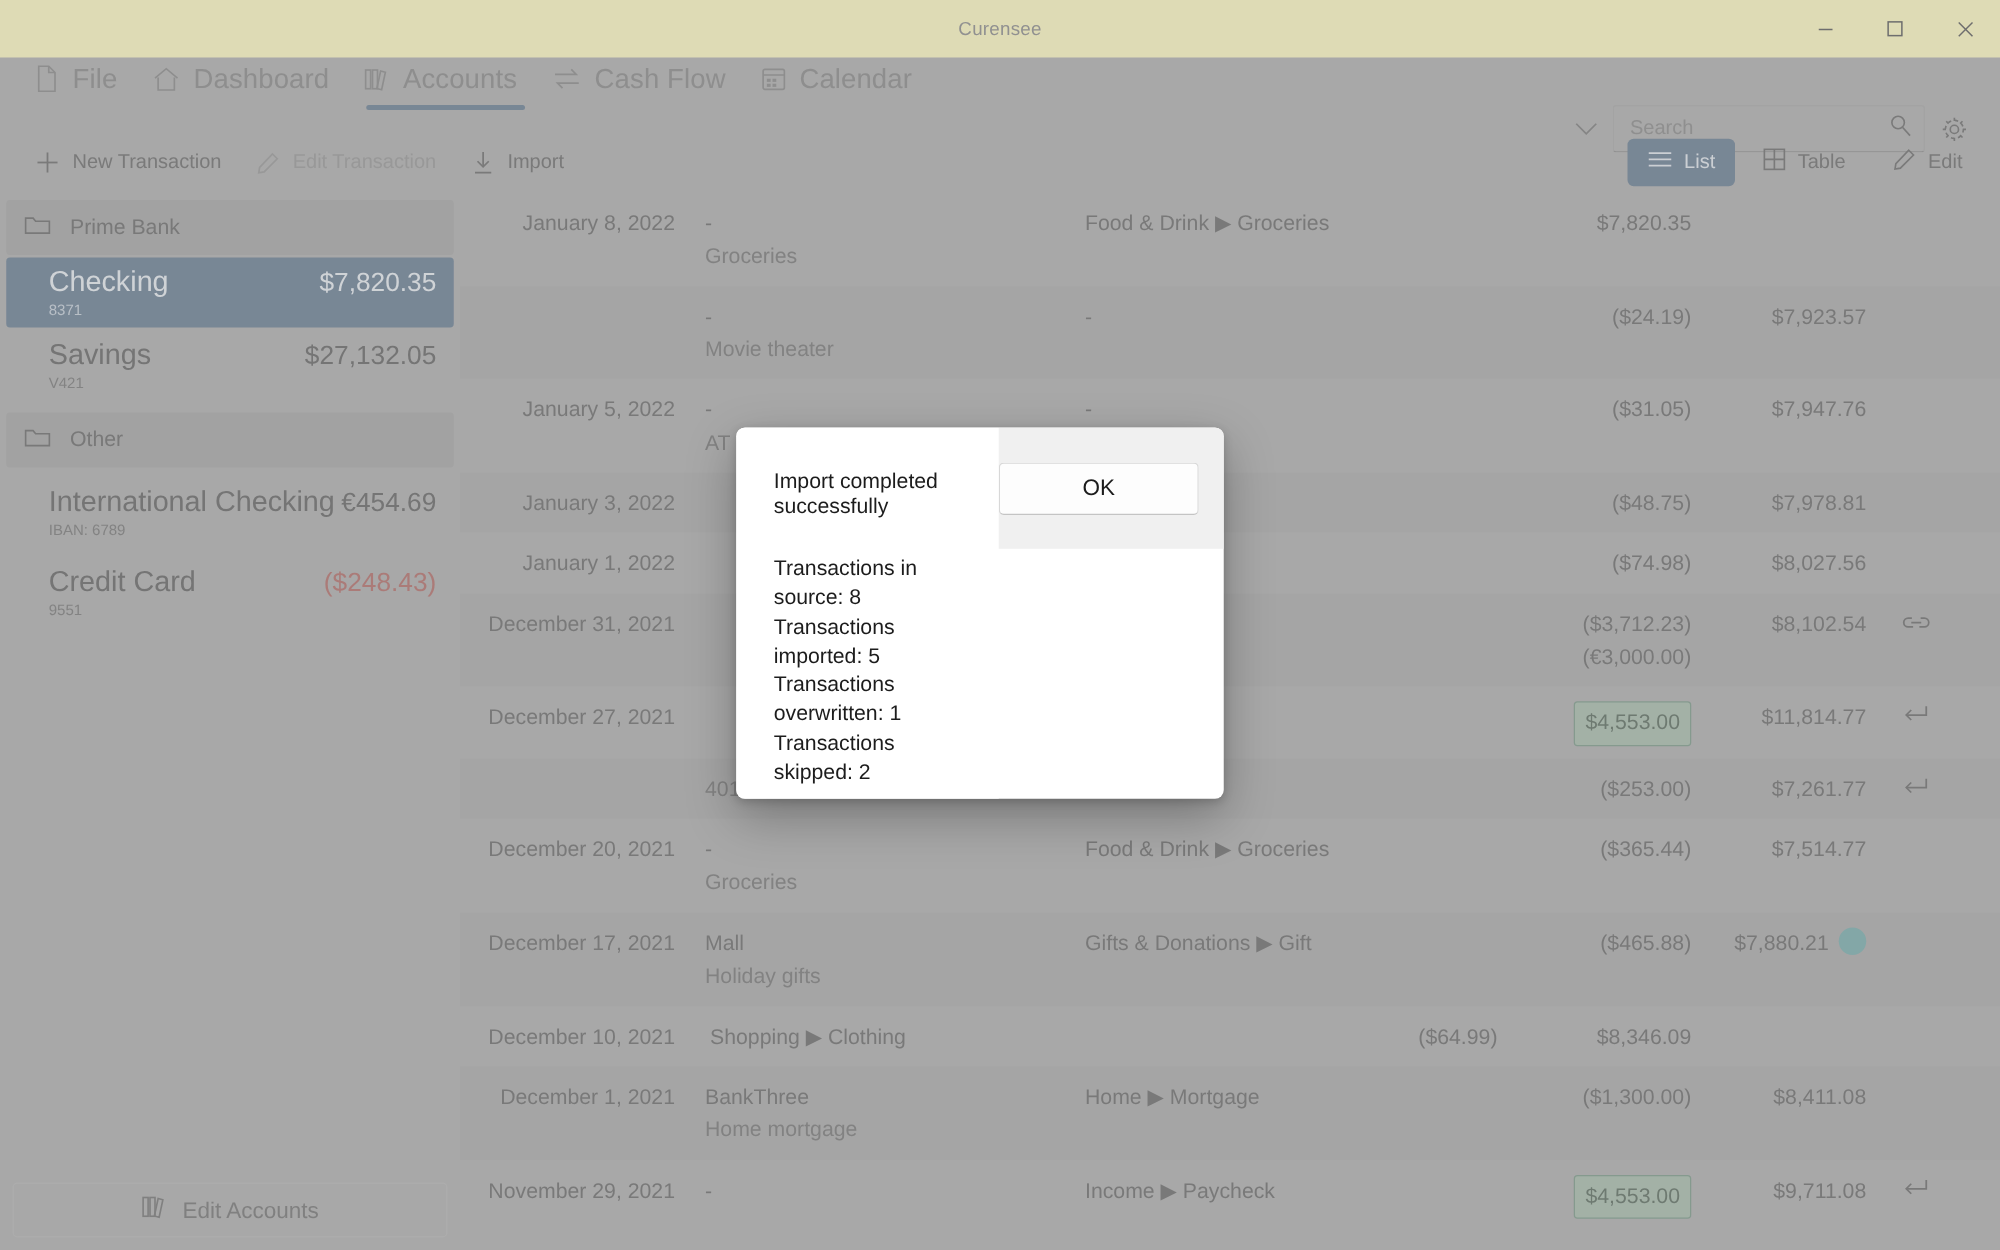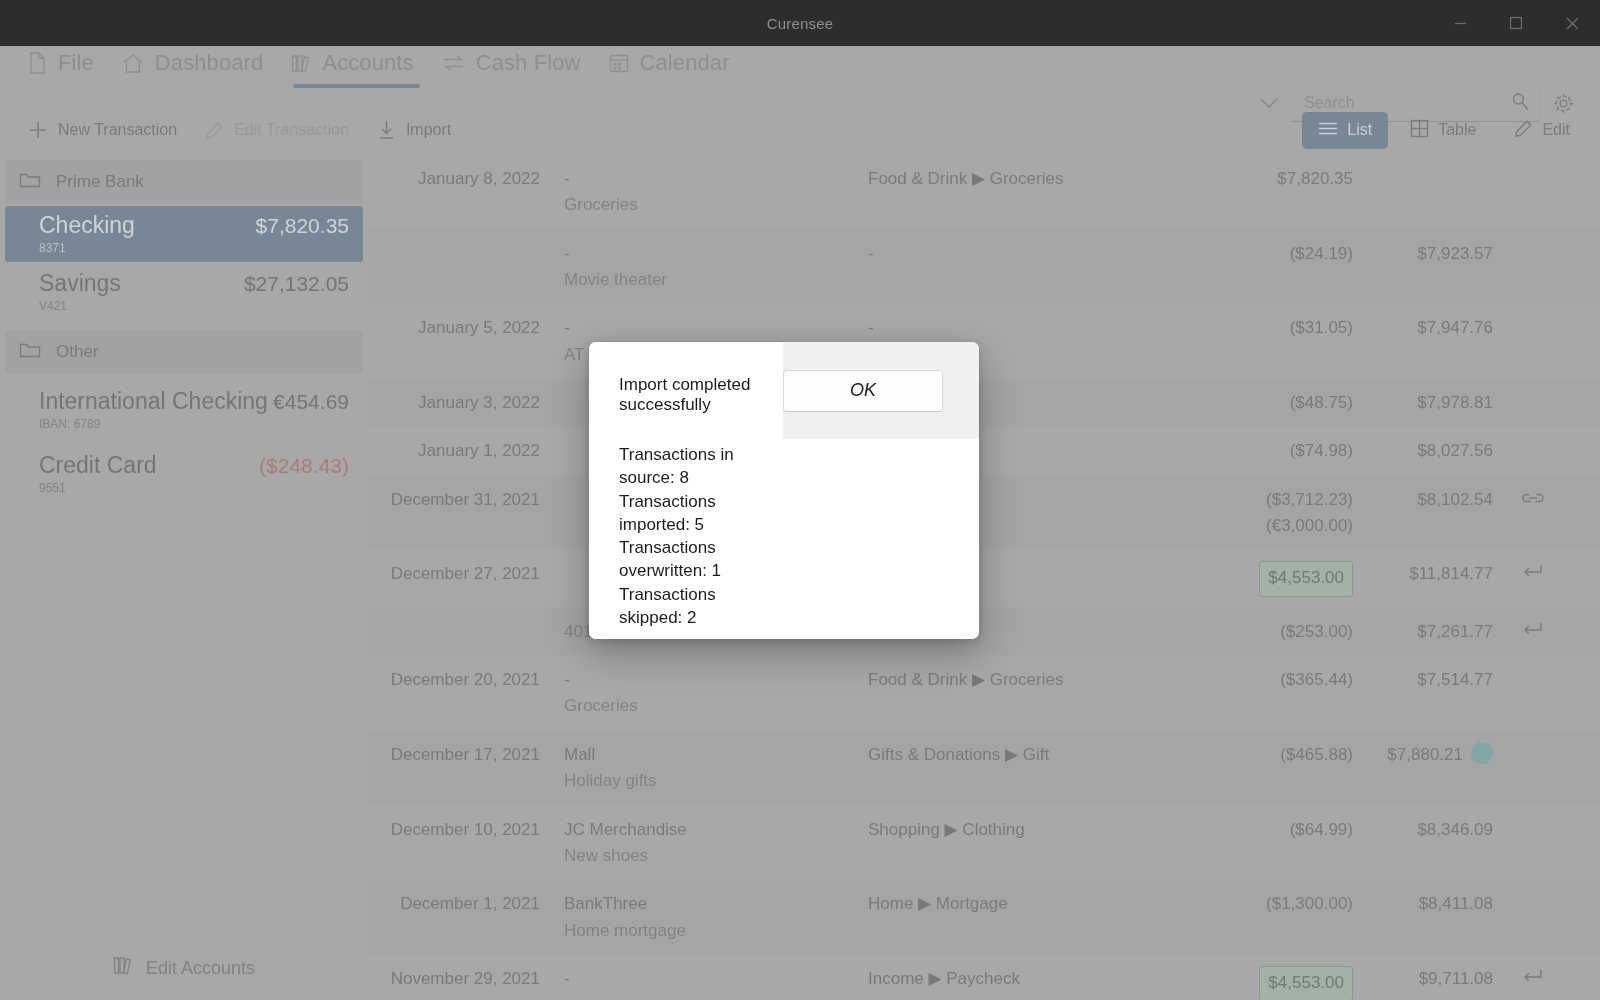--- a/index.html
+++ b/index.html
@@ -12,21 +12,21 @@
 
   
   #app {
     position: absolute; inset: 0;
     background: #b0b0b0;
   }
 
   
   .titlebar {
     position: absolute; top: 0; left: 0; right: 0; height: 46px;
-    background: #000000;
+    background: #fef9c3;
     display: flex; align-items: center; padding-left: 32px;
   }
   .title-text {
     position: absolute; left: 0; right: 0; text-align: center;
     font-size: 15px; color: #8f8f8f; letter-spacing: .2px;
   }
   .winbtns { position: absolute; right: 0; top: 0; height: 46px; display: flex; }
   .winbtn {
     width: 56px; height: 46px;
     display: flex; align-items: center; justify-content: center;
@@ -174,22 +174,21 @@
   .dialog-body {
     flex: 1; background: #ffffff;
     padding: 33px 30px 0 30px;
   }
   .dlg-title { font-size: 17px; color: #1c1c1c; margin-bottom: 28px; }
   .dlg-line  { font-size: 17px; color: #1c1c1c; line-height: 1.37; }
   .dialog-foot {
     background: #f0f0f0;
     height: 97px;
     display: flex; align-items: center; justify-content: flex-end;
-    padding-right: 36px;
-    font-style: italic;
+    padding-right: 20px;
   }
   .ok-btn {
     width: 160px; height: 42px;
     background: #fdfdfd;
     border: 1px solid #d8d8d8;
     border-bottom-color: #c4c4c4;
     border-radius: 4px;
     font-family: "Liberation Sans", sans-serif;
     font-size: 18px; color: #1c1c1c;
     display: flex; align-items: center; justify-content: center;
@@ -568,24 +567,20 @@
         <div class="sub">Holiday gifts</div>
       </div>
       <div class="c c-cat">Gifts &amp; Donations ▶ Gift</div>
       <div class="c c-amt">($465.88)</div>
       <div class="c c-bal"><span>$7,880.21</span><span class="dot"></span></div>
       <div class="c c-flag"></div>
     </div>
 
     <div class="txrow">
       <div class="c c-date">December 10, 2021</div>
-      <div class="c c-payee">
-        <div>JC Merchandise</div>
-        <div class="sub">New shoes</div>
-      </div>
       <div class="c c-cat">Shopping ▶ Clothing</div>
       <div class="c c-amt">($64.99)</div>
       <div class="c c-bal">$8,346.09</div>
       <div class="c c-flag"></div>
     </div>
 
     <div class="txrow alt">
       <div class="c c-date">December 1, 2021</div>
       <div class="c c-payee">
         <div>BankThree</div>

